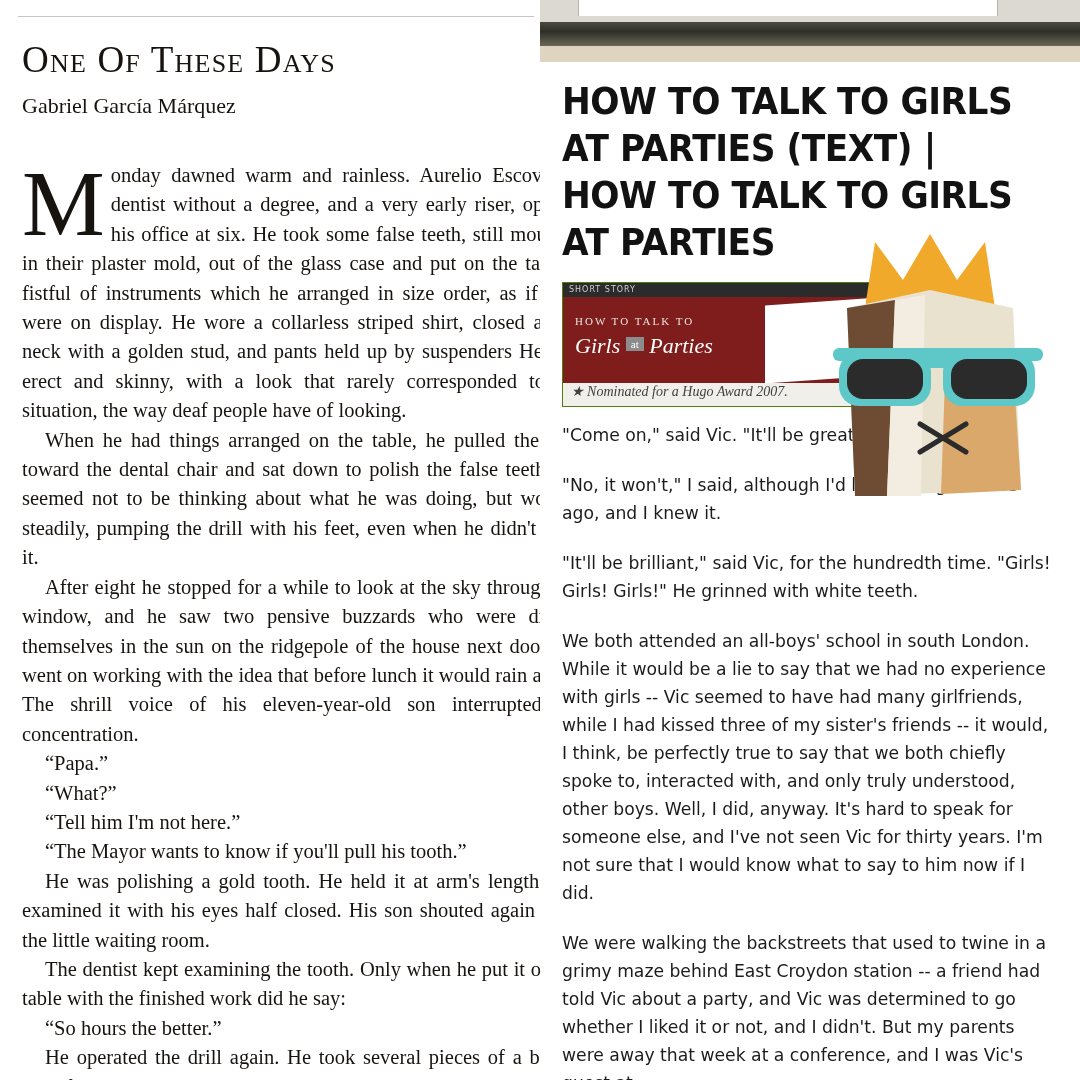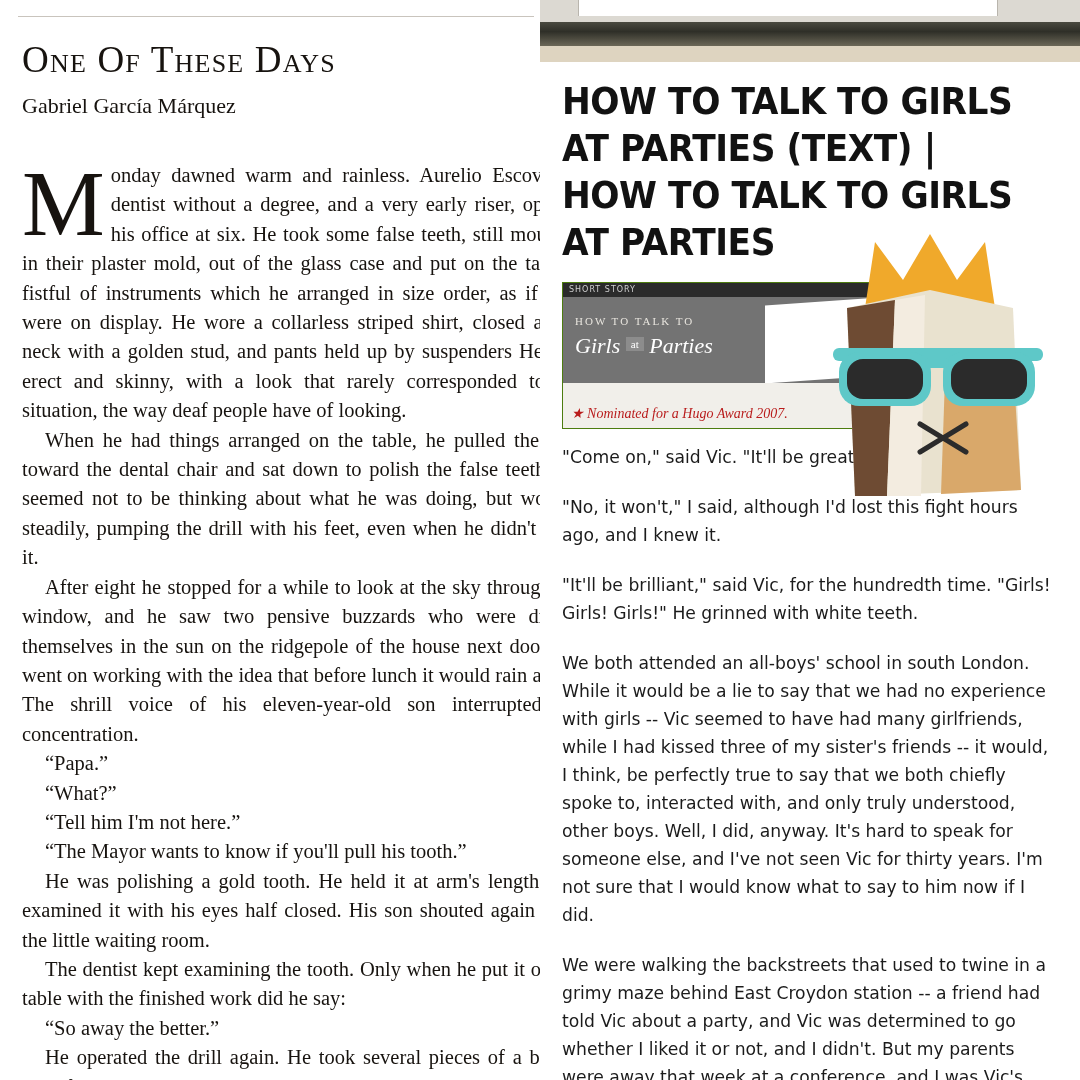--- a/index.html
+++ b/index.html
@@ -126,21 +126,21 @@
     background: #2b2b2b;
     color: #cfcfcf;
     font-size: 8px;
     letter-spacing: 1px;
     padding: 2px 0 0 6px;
     font-family: "DejaVu Sans", sans-serif;
   }
   .book-figure .fig-body {
     position: relative;
     height: 86px;
-    background: #737373;
+    background: #7f1d1d;
     overflow: hidden;
     padding-left: 31px;
   }
   .book-figure .fig-body .sheet {
     position: absolute;
     right: 8px; top: 4px;
     width: 128px; height: 78px;
     background: #ffffff;
     transform: skewY(-4deg);
   }
@@ -167,22 +167,22 @@
     background: #8c8c8c;
     border-radius: 0;
     padding: 1px 5px;
     font-style: normal;
     vertical-align: 5px;
   }
   .fig-caption {
     font-family: "Liberation Serif", serif;
     font-style: italic;
     font-size: 14px;
-    padding: 22px 6px 6px 8px;
-    color: #b91c1c;
+    padding: 0 6px 6px 8px;
+    color: #404040;
     background: #f1efea;
   }
   .article p.body {
     font-family: "DejaVu Sans", sans-serif;
     font-size: 17.2px;
     line-height: 28px;
     margin: 0 0 22px 0;
     color: #1b1b1b;
   }
 
@@ -210,21 +210,21 @@
       <div class="story-body">
         <p class="first"><span class="dropcap">M</span><span>onday dawned warm and rainless. Aurelio Escovar, a dentist without a degree, and a very early riser, opened his office at six. He took some false teeth, still mounted in their plaster mold, out of the glass case and put on the table a fistful of instruments which he arranged in size order, as if they were on display. He wore a collarless striped shirt, closed at the neck with a golden stud, and pants held up by suspenders He was erect and skinny, with a look that rarely corresponded to the situation, the way deaf people have of looking.</span></p>
         <p>When he had things arranged on the table, he pulled the drill toward the dental chair and sat down to polish the false teeth. He seemed not to be thinking about what he was doing, but worked steadily, pumping the drill with his feet, even when he didn't need it.</p>
         <p>After eight he stopped for a while to look at the sky through the window, and he saw two pensive buzzards who were drying themselves in the sun on the ridgepole of the house next door. He went on working with the idea that before lunch it would rain again. The shrill voice of his eleven-year-old son interrupted his concentration.</p>
         <p>“Papa.”</p>
         <p>“What?”</p>
         <p>“Tell him I'm not here.”</p>
         <p>“The Mayor wants to know if you'll pull his tooth.”</p>
         <p>He was polishing a gold tooth. He held it at arm's length, and examined it with his eyes half closed. His son shouted again from the little waiting room.</p>
         <p>The dentist kept examining the tooth. Only when he put it on the table with the finished work did he say:</p>
-        <p>“So away the better.”</p>
+        <p>“So hours the better.”</p>
         <p>He operated the drill again. He took several pieces of a bridge out of a cardboard box where he kept the things he still had to do and began to polish the gold.</p>
       </div>
     </div>
   </div>
 
   <div class="right-pane">
 
     <div class="browser-top">
       <div class="urlbar" title=""></div>
     </div>

